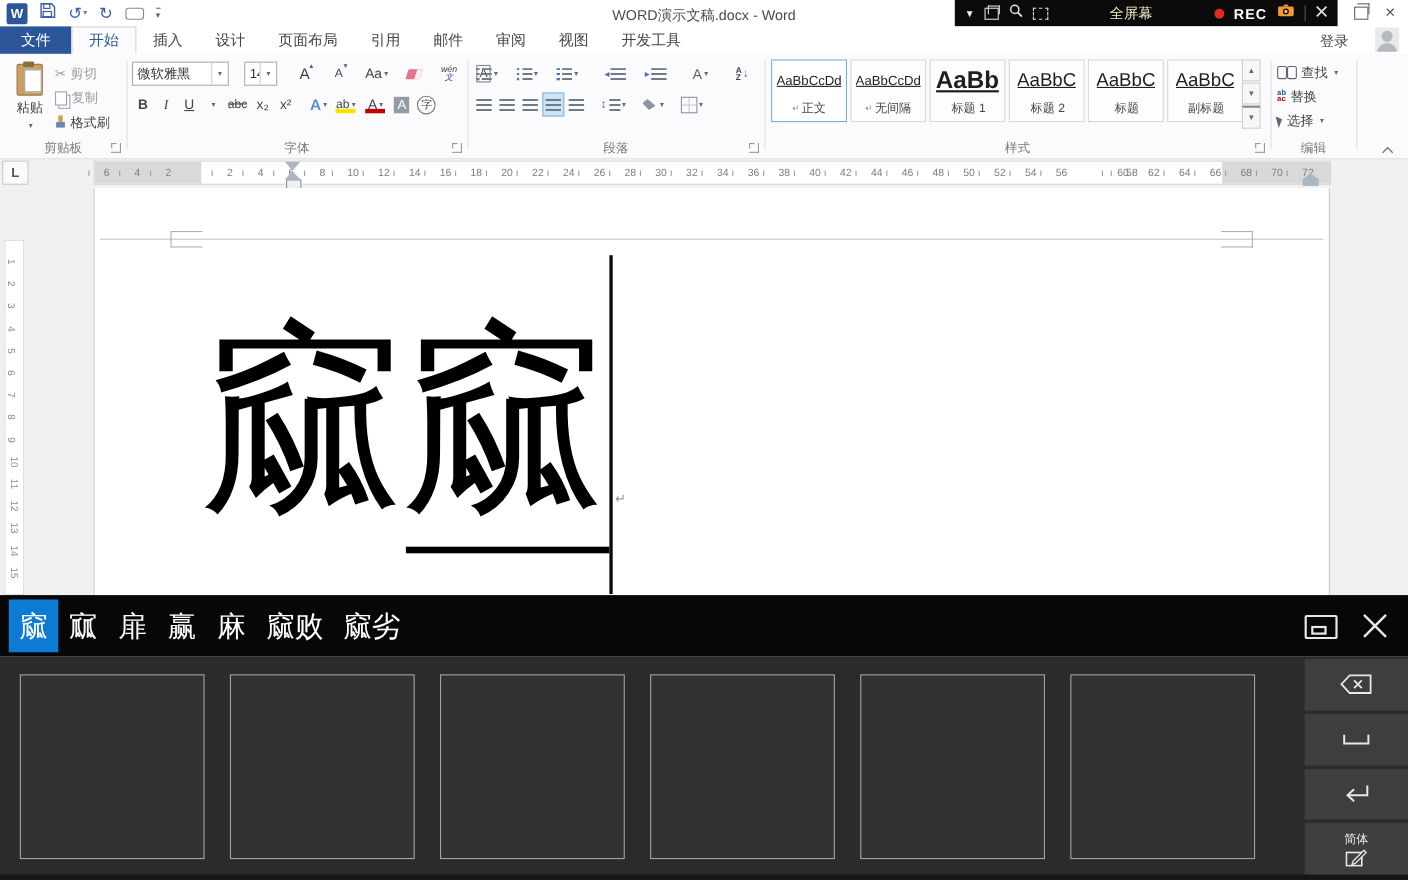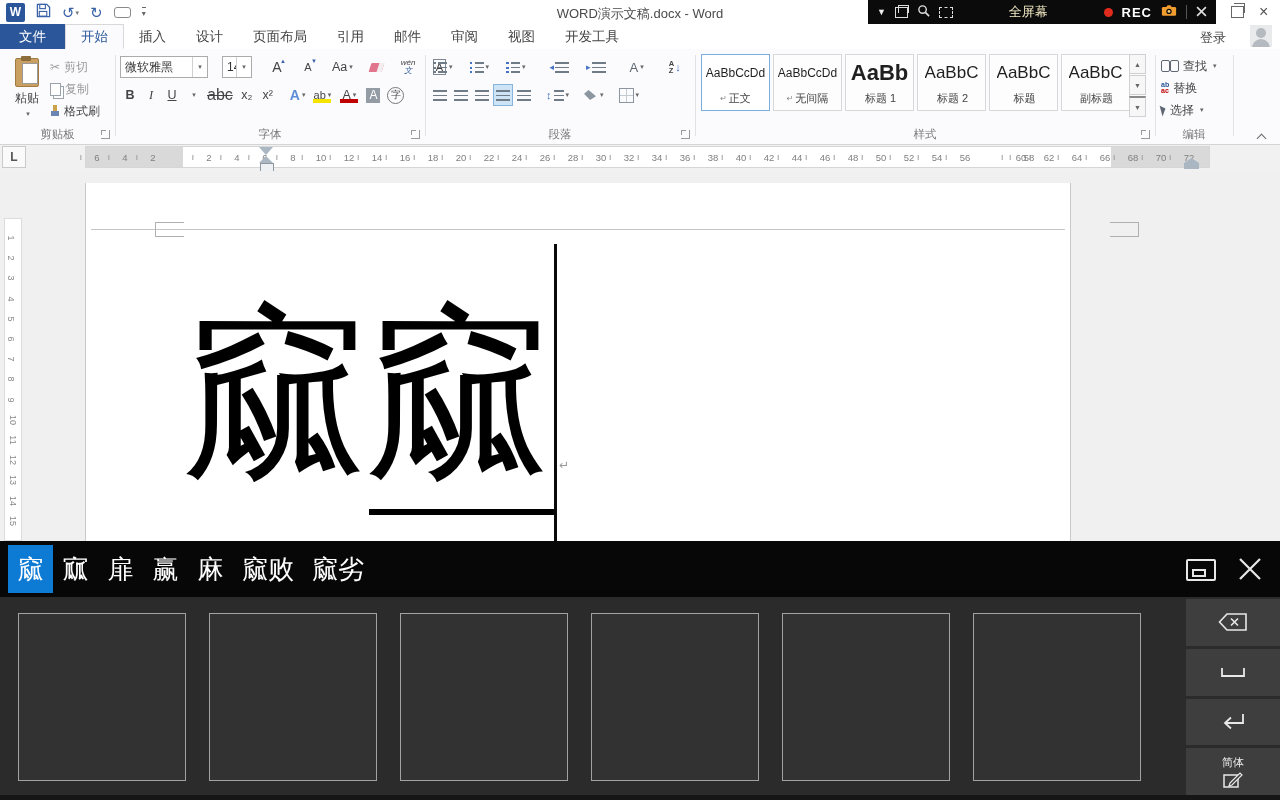--- a/index.html
+++ b/index.html
@@ -91,21 +91,21 @@
   .lsic{font-size:11px;color:#4472c4;margin-right:2px;}
   .bucket{width:12px;height:10px;background:#8b96a0;clip-path:polygon(50% 100%,0 38%,38% 0,100% 62%);margin-right:2px;}
   .bordic{width:13px;height:13px;border:1px solid #8b96a0;background:
     linear-gradient(#c3cad0,#c3cad0) center/100% 1px no-repeat,
     linear-gradient(#c3cad0,#c3cad0) center/1px 100% no-repeat;}
   .retic{font-size:13px;color:#4472c4;}
   
   .cards{position:absolute;left:6px;top:5px;display:flex;gap:3px;}
   .style-card{width:69px;height:57px;background:#fdfdfd;border:1px solid #d8d8d8;display:flex;flex-direction:column;align-items:center;justify-content:flex-end;padding-bottom:4px;box-sizing:border-box;}
   .style-card.selected{border:1.5px solid #7aade0;background:#fff;}
-  .style-preview{flex:1;display:flex;align-items:center;font-size:12px;color:#1f1f1f;overflow:hidden;white-space:nowrap;}
+  .style-preview{flex:1;display:flex;align-items:center;font-size:12px;color:#1f1f1f;overflow:hidden;white-space:nowrap;text-decoration:underline;}
   .style-card.big .style-preview{font-size:22px;font-weight:600;}
   .style-card.mid .style-preview{font-size:17px;}
   .style-name{font-size:11px;color:#444;display:flex;align-items:center;gap:2px;white-space:nowrap;}
   .style-mark{font-size:8px;color:#8a8a8a;}
   .scrollcol{position:absolute;left:434px;top:5px;width:17px;display:flex;flex-direction:column;gap:1px;}
   .scb{height:18px;border:1px solid #d0d0d0;background:#f7f7f7;font-size:7px;color:#666;display:flex;align-items:center;justify-content:center;}
   .scb.more{border-top:2px solid #8a8a8a;}
   
   .edrow{position:absolute;left:6px;display:flex;align-items:center;gap:4px;font-size:12px;color:#444;height:20px;}
   .binoc{display:flex;}
@@ -124,21 +124,21 @@
   .hgray{position:absolute;top:0;height:100%;background:#d9d9d9;}
   .hnum{position:absolute;top:5px;font-size:9.5px;color:#7f7f7f;transform:translateX(-50%);}
   .hnum:after{content:"";position:absolute;left:-14px;top:3px;width:1px;height:5px;background:#9f9f9f;}
   .m-first{position:absolute;left:173px;top:0;width:0;height:0;border-left:7px solid transparent;border-right:7px solid transparent;border-top:8px solid #aab6c2;}
   .m-hang{position:absolute;left:173px;top:9px;width:0;height:0;border-left:7px solid transparent;border-right:7px solid transparent;border-bottom:7px solid #aab6c2;}
   .m-box{position:absolute;left:174px;top:16px;width:12px;height:8px;background:#eef1f4;border:1px solid #8f979e;}
   .m-right{position:absolute;left:1098px;top:11px;width:15px;height:11px;background:#aab6c2;clip-path:polygon(50% 0,100% 45%,100% 100%,0 100%,0 45%);}
 
   
   .docarea{position:absolute;top:171px;left:0;width:1280px;height:370px;background:#f0f0f0;overflow:hidden;}
-  .page{position:absolute;left:85px;top:12px;width:986px;height:370px;background:#fff;border-left:1px solid #c9c9c9;border-right:1px solid #c9c9c9;box-sizing:border-box;}
+  .page{position:absolute;left:85px;top:0;width:1124px;height:370px;background:#fff;border-left:1px solid #c9c9c9;border-right:1px solid #c9c9c9;box-sizing:border-box;}
   .vruler{position:absolute;left:4px;top:47px;width:18px;height:323px;background:#fff;border:1px solid #dcdcdc;box-sizing:border-box;}
   .vnum{position:absolute;left:3px;font-size:9px;color:#888;transform:translateY(-50%) rotate(90deg);}
   .tboundary{position:absolute;left:5px;right:5px;top:46px;height:1px;background:#c6c6c6;}
   .cropL{position:absolute;left:69px;top:39px;width:28px;height:13px;border:1px solid #b0b0b0;border-right:none;}
   .cropR{position:absolute;left:1024px;top:39px;width:28px;height:13px;border:1px solid #b0b0b0;border-left:none;}
   .bigtext{position:absolute;left:95px;top:116px;font-size:186px;line-height:190px;color:#000;white-space:nowrap;letter-spacing:-3px;}
   .imeunderline{position:absolute;left:283px;top:326px;width:185px;height:6px;background:#000;}
   .caret{position:absolute;left:468px;top:61px;width:2.5px;height:308px;background:#0a0a0a;}
   .pmark{position:absolute;left:473px;top:275px;font-size:12px;color:#9a9a9a;}
 
@@ -302,21 +302,21 @@
             <span class="charbox">A</span>
           </div>
       </div>
       <div class="row2">
         <div class="rb" style="font-weight:bold">B</div>
         <div class="rb" style="font-style:italic;font-family:'Liberation Serif',serif">I</div>
         <div class="rb ul">U</div>
         <div class="rb">
             <span class="da">▾</span>
           </div>
-        <div class="rb strike" style="font-size:16px">abc</div>
+        <div class="rb strike" style="font-size:11px">abc</div>
         <div class="rb">x₂</div>
         <div class="rb">x²</div>
         <div class="rb fxA" style="margin-left:8px;font-size:14px">
             <span>A</span>
             <span class="da">▾</span>
           </div>
         <div class="rb" style="width:26px">
             <span style="font-size:11px">ab</span>
             <span class="da">▾</span>
             <span class="bar yellow"></span>

